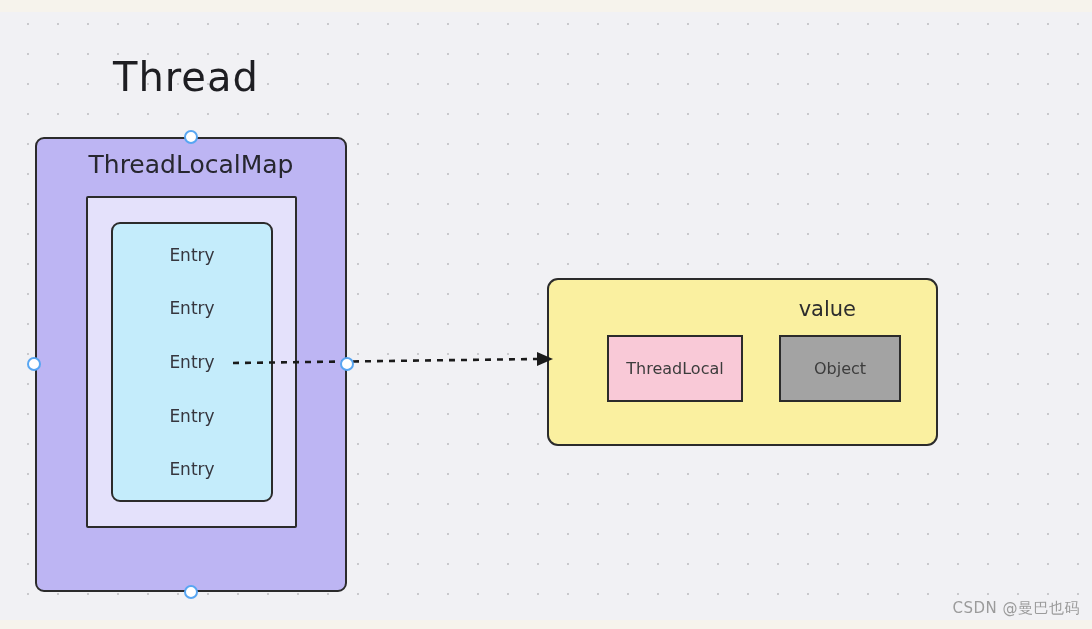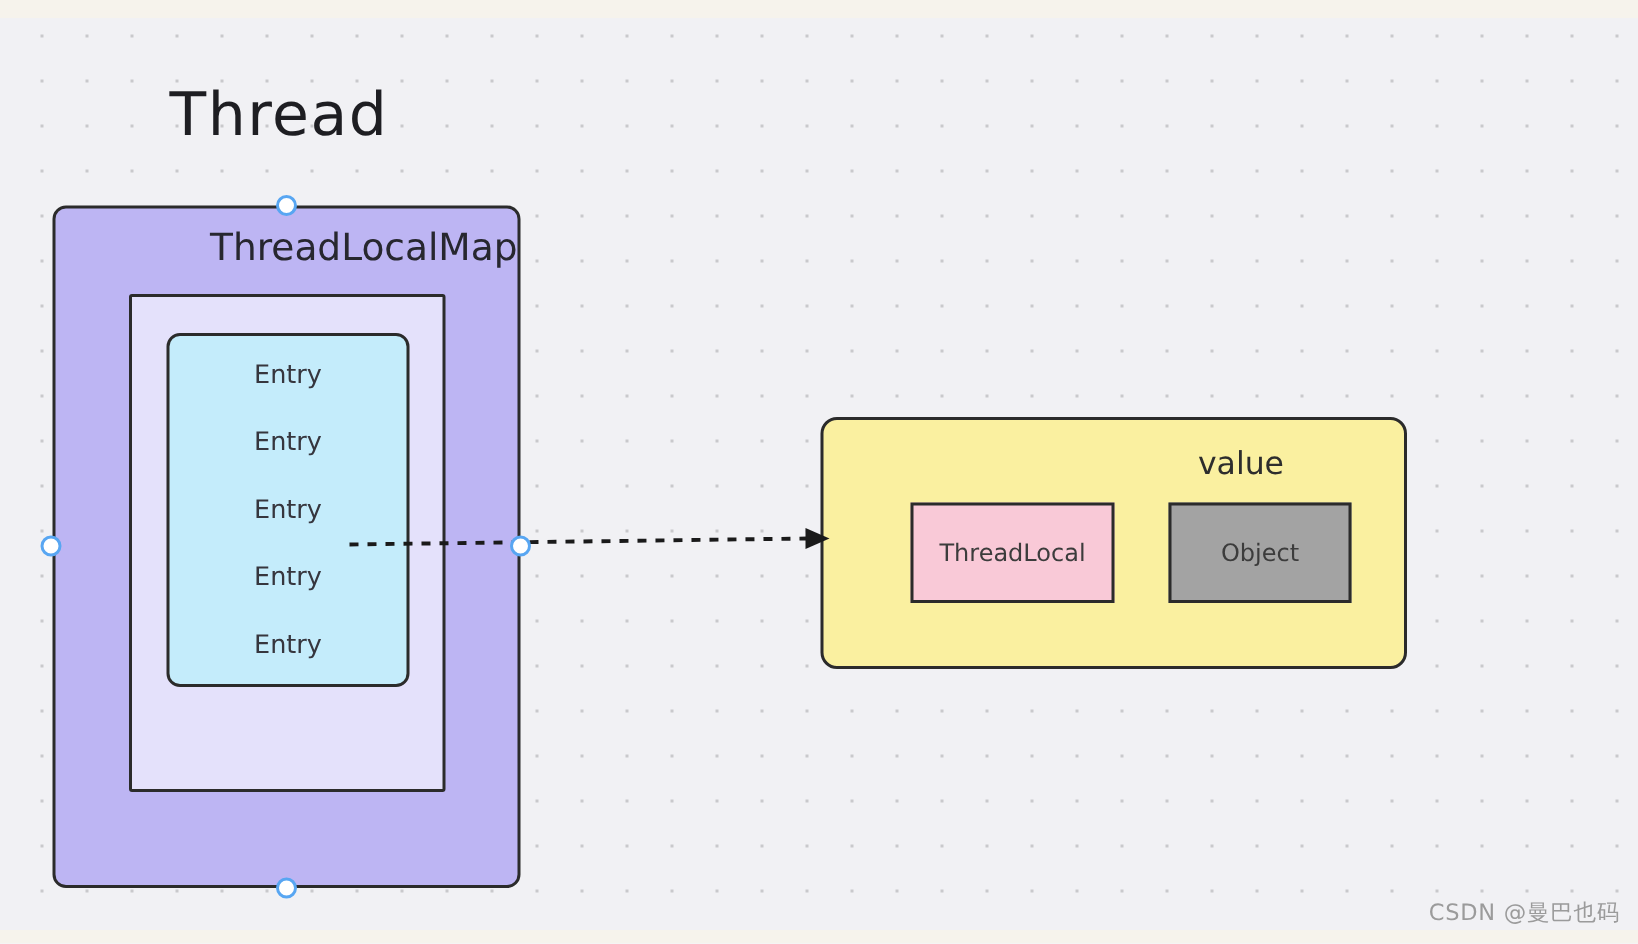--- a/index.html
+++ b/index.html
@@ -46,40 +46,40 @@
     height: 455px;
     background: #bdb5f3;
     border: 2px solid #2b2b2b;
     border-radius: 9px;
   }
   .map-label {
     position: absolute;
     top: 11px;
     left: 0;
     width: 100%;
-    text-align: right;
+    text-align: center;
     font-size: 25px;
     color: #27272f;
   }
   .bucket-box {
     position: absolute;
     left: 49px;
     top: 57px;
     width: 211px;
     height: 332px;
     background: #e4e1fb;
     border: 2px solid #2b2b2b;
     border-radius: 2px;
   }
   .entry-box {
     position: absolute;
     left: 23px;
     top: 24px;
     width: 162px;
-    height: 236px;
+    height: 280px;
     background: #c4ecfb;
     border: 2px solid #2b2b2b;
     border-radius: 9px;
     display: flex;
     flex-direction: column;
     justify-content: space-around;
     padding: 4px 0;
   }
   .entry-item {
     text-align: center;

